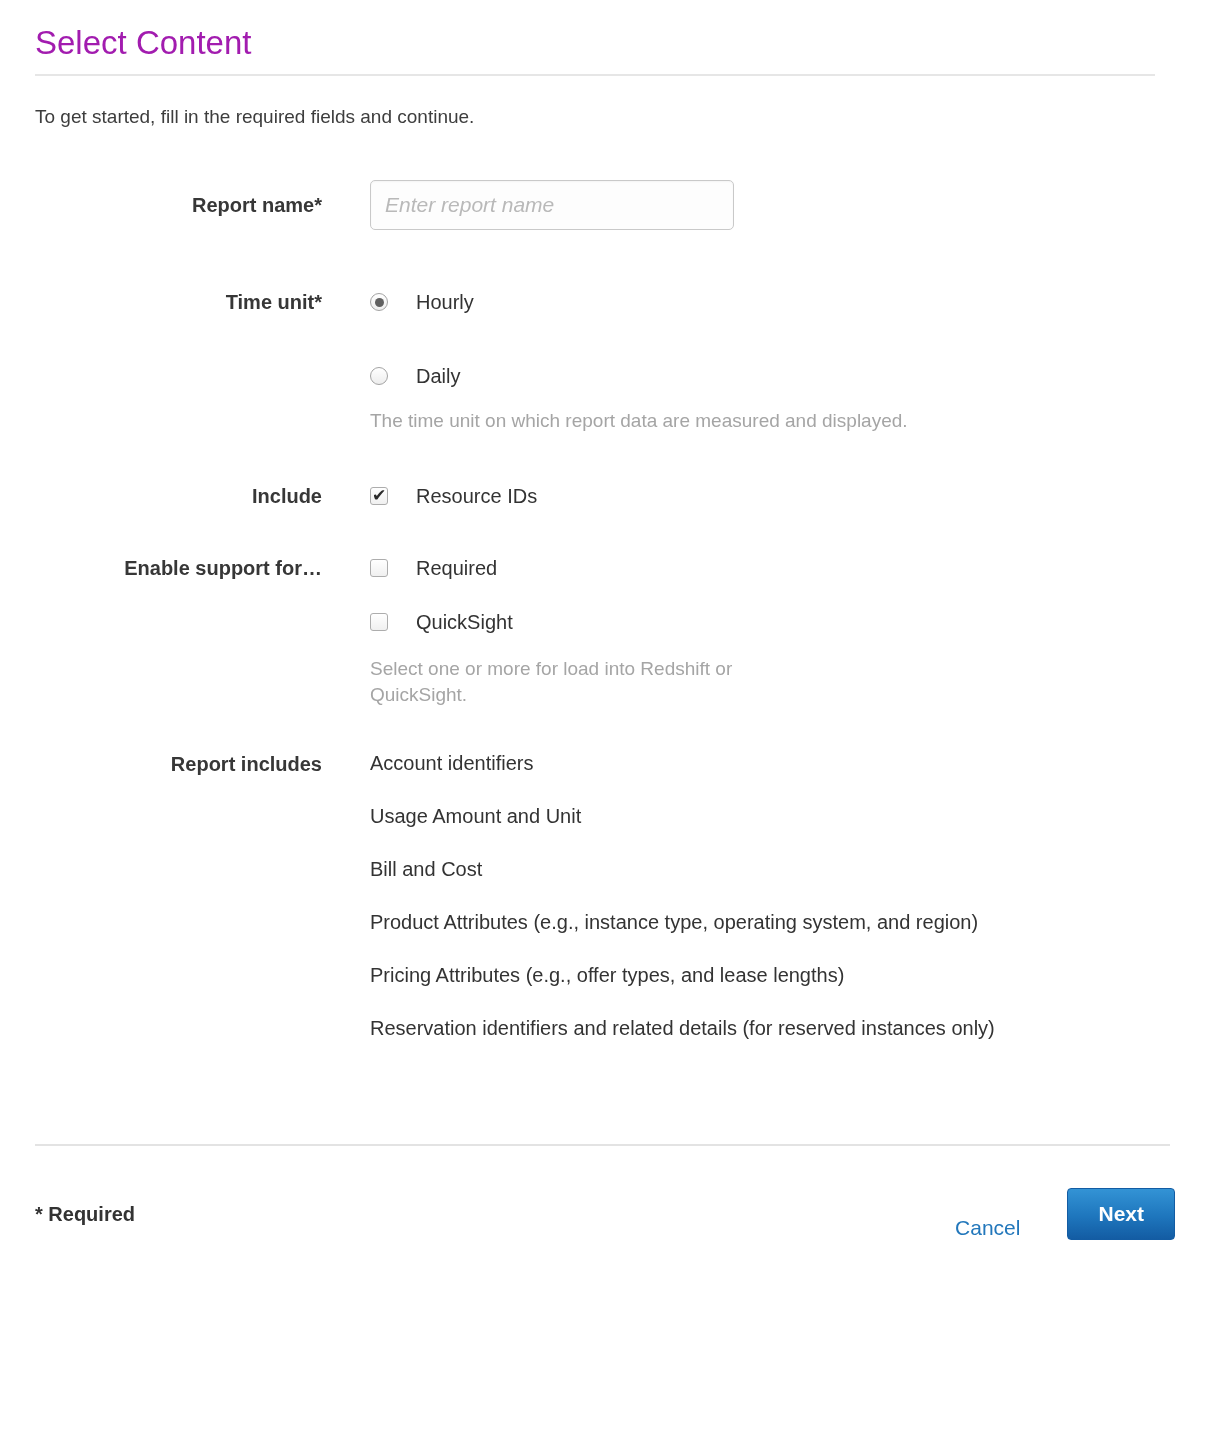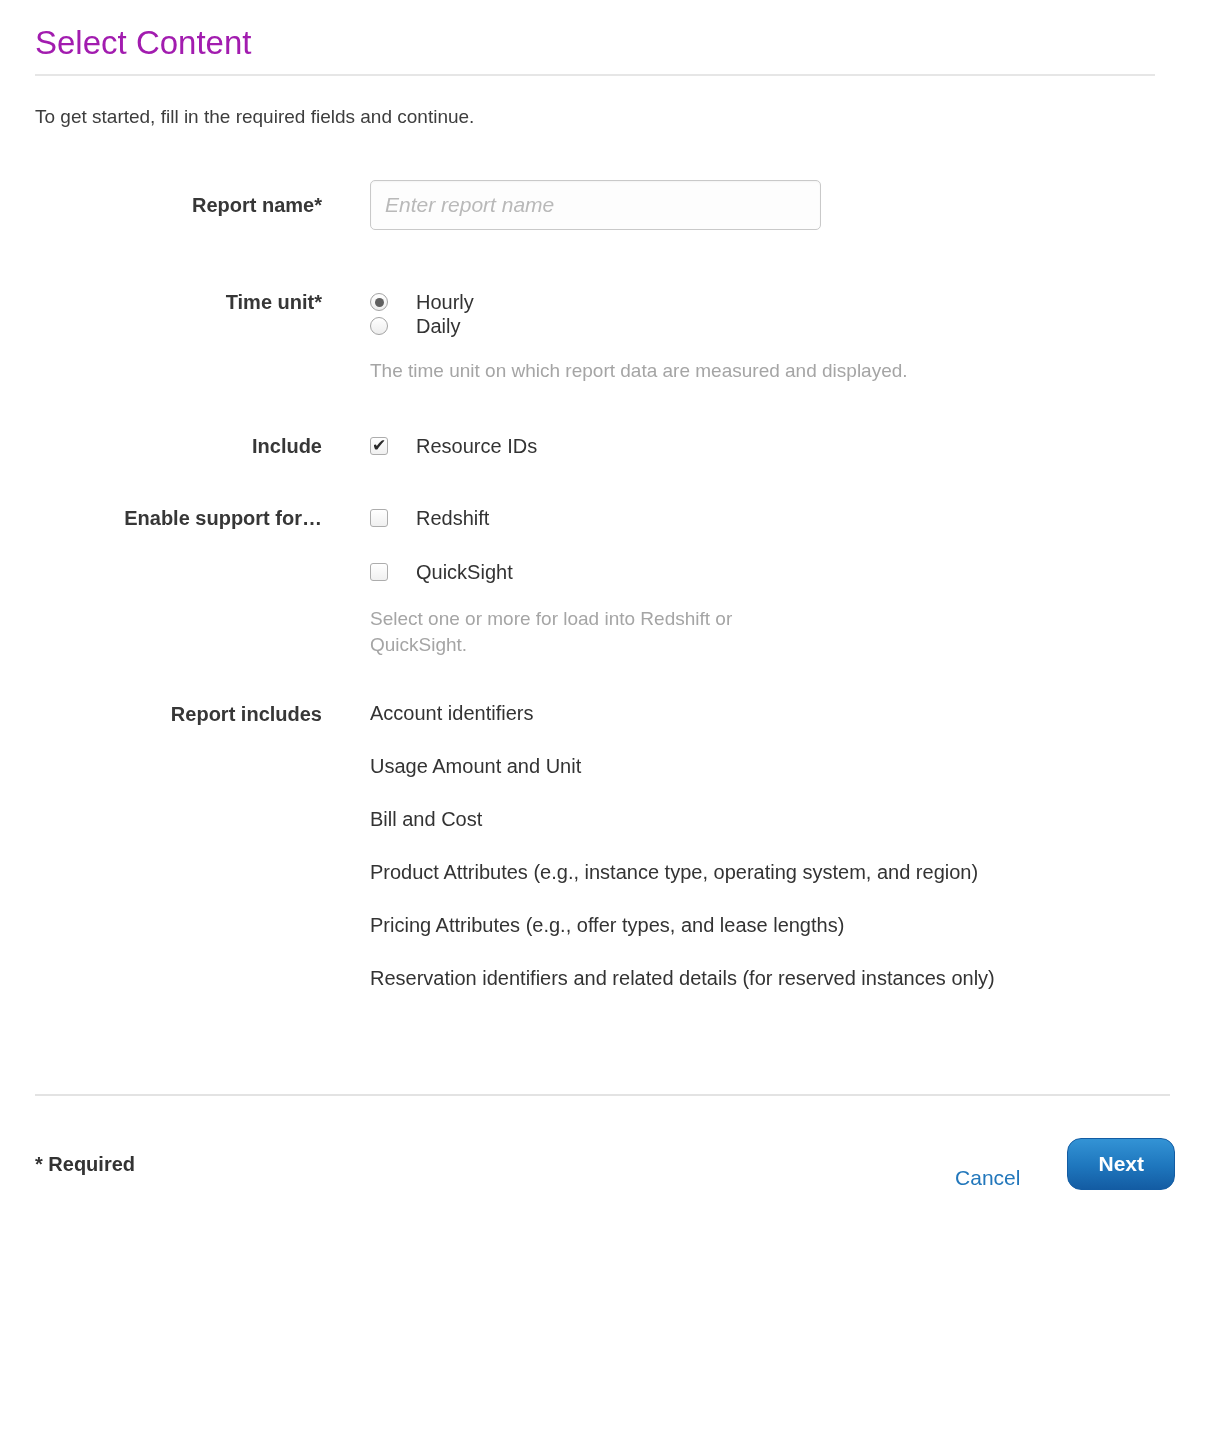--- a/index.html
+++ b/index.html
@@ -45,21 +45,21 @@
     line-height: 24px;
   }
   .row-report-name { margin-top: 52px; }
   .row-report-name .label { padding-top: 13px; }
   .row-time-unit { margin-top: 60px; }
   .row-include { margin-top: 50px; }
   .row-enable { margin-top: 48px; }
   .row-report-includes { margin-top: 44px; }
 
   input.text-input {
-    width: 451px;
+    width: 364px;
     height: 50px;
     border: 1px solid #c9c9c9;
     border-radius: 5px;
     background: #fdfdfd;
     padding: 0 14px;
     font-family: "Liberation Sans", "DejaVu Sans", sans-serif;
     font-size: 21px;
     color: #333;
     box-shadow: inset 0 1px 2px rgba(0,0,0,0.04);
     outline: none;
@@ -69,21 +69,21 @@
     color: #b9b9b9;
     opacity: 1;
   }
 
   .option {
     display: flex;
     align-items: center;
     gap: 28px;
     line-height: 24px;
   }
-  .option + .option-gap-radio { }
+  .option + .option-gap-radio { margin-top: 50px; }
   .option + .option-gap-check { margin-top: 30px; }
   .option-label { font-size: 20px; color: #333333; }
 
   .radio {
     width: 18px; height: 18px;
     border: 1px solid #a3a3a3;
     border-radius: 50%;
     background: linear-gradient(#ffffff, #ededed);
     display: inline-flex;
     align-items: center;
@@ -164,21 +164,21 @@
     text-decoration: none;
     cursor: pointer;
   }
   .next-button {
     font-family: "Liberation Sans", "DejaVu Sans", sans-serif;
     font-size: 21px;
     font-weight: 700;
     color: #ffffff;
     background: linear-gradient(180deg, #3393d5 0%, #1e76bd 55%, #135ca3 100%);
     border: 1px solid #135ca3;
-    border-radius: 14px;
+    border-radius: 4px;
     padding: 13px 30px;
     cursor: pointer;
     min-width: 107px;
   }
 </style>
 </head>
 <body>
 
 <div class="page">
 
@@ -223,21 +223,21 @@
           <span class="option-label">Resource IDs</span>
         </div>
       </div>
     </div>
 
     <div class="row row-enable">
       <div class="label">Enable support for…</div>
       <div class="control">
         <div class="option">
           <span class="checkbox"></span>
-          <span class="option-label">Redshift</span>
+          <span class="option-label">Required</span>
         </div>
         <div class="option option-gap-check">
           <span class="checkbox"></span>
           <span class="option-label">QuickSight</span>
         </div>
         <p class="help help--w430">Select one or more for load into Redshift or QuickSight.</p>
       </div>
     </div>
 
     <div class="row row-report-includes">

